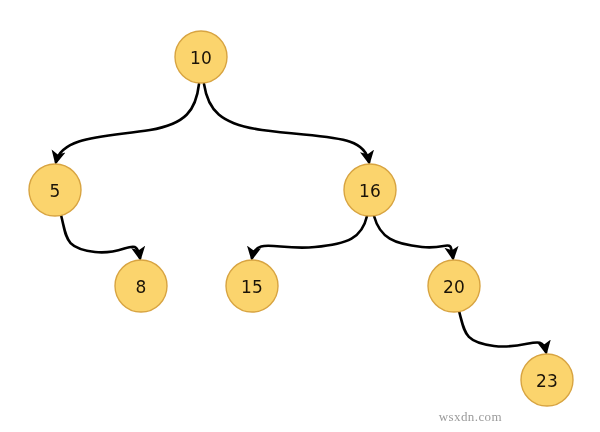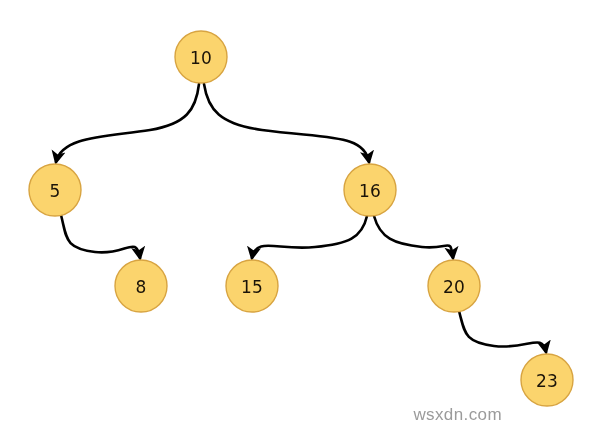--- a/index.html
+++ b/index.html
@@ -42,22 +42,22 @@
   .edge-path {
     fill: none;
     stroke-width: 2.6px;
     stroke-linecap: round;
     stroke-linejoin: round;
   }
   .watermark-text {
     position: absolute;
     right: 10px;
     bottom: 7px;
-    font-family: Liberation Sans, sans-serif;
-    font-size: 17px;
+    font-family: Liberation Serif, serif;
+    font-size: 13px;
     color: #9b9b9b;
     letter-spacing: 0.4px;
     user-select: none;
   }
 </style>
 </head>
 <body>
 
 <div id="diagram-root">
 

